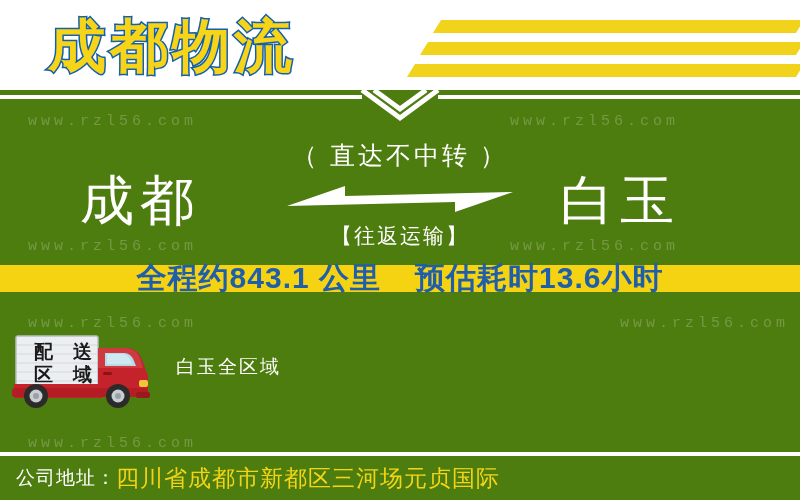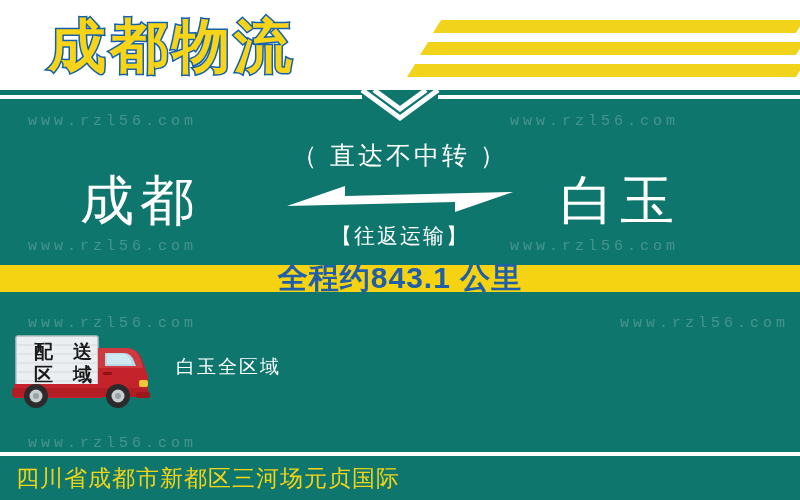--- a/index.html
+++ b/index.html
@@ -4,21 +4,21 @@
 <style>
   * { box-sizing: border-box; margin: 0; padding: 0; }
   html, body {
     width: 800px; height: 500px;
     overflow: hidden;
     font-family: "Liberation Sans", "DejaVu Sans", sans-serif;
   }
   #banner {
     position: relative;
     width: 800px; height: 500px;
-    background: #0f766e;
+    background: #4d7c0f;
     overflow: hidden;
   }
 
   
   .header {
     position: absolute;
     left: 0; top: 0;
     width: 800px; height: 90px;
     background: #ffffff;
     overflow: hidden;
@@ -225,20 +225,21 @@
 
   <svg class="arrows" viewBox="0 0 226 42">
     <path d="M0 28 L58 8 L58 18 L226 14 L168 34 L168 24 L0 28 Z" fill="#ffffff"></path>
   </svg>
 
   <div class="route-mode">【往返运输】</div>
 
   <div class="stats-band">
     <div class="stats-inner">
       <span>全程约843.1 公里</span>
+      <span>预估耗时13.6小时</span>
     </div>
   </div>
 
   <div class="delivery-row">
     <svg class="truck" viewBox="0 0 142 76">
 
       <rect x="8" y="4" width="82" height="54" rx="2" fill="#eceff1" stroke="#b8bfc4" stroke-width="1.5"></rect>
       <g stroke="#d4d9dd" stroke-width="1">
         <line x1="9" y1="13" x2="89" y2="13"></line>
         <line x1="9" y1="22" x2="89" y2="22"></line>
@@ -272,16 +273,17 @@
       <span>配</span>
       <span>送</span>
       <span>区</span>
       <span>域</span>
     </div>
     <div class="delivery-label">白玉全区域</div>
   </div>
 
   <div class="footer-rule"></div>
   <div class="footer">
+    <span class="footer-key">公司地址：</span>
     <span class="footer-val">四川省成都市新都区三河场元贞国际</span>
   </div>
 
 </div>
 
 </body></html>

